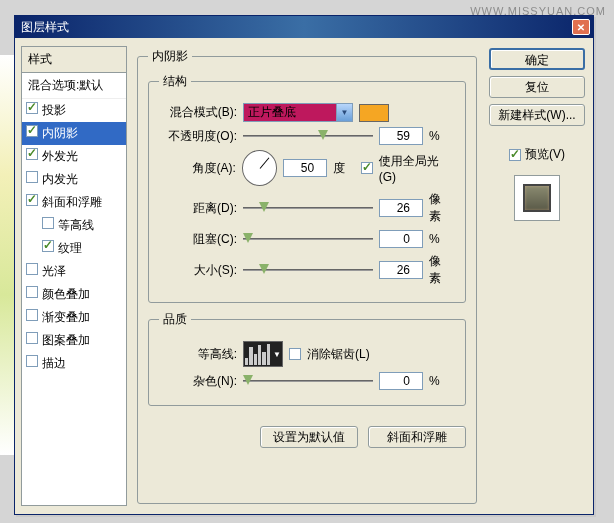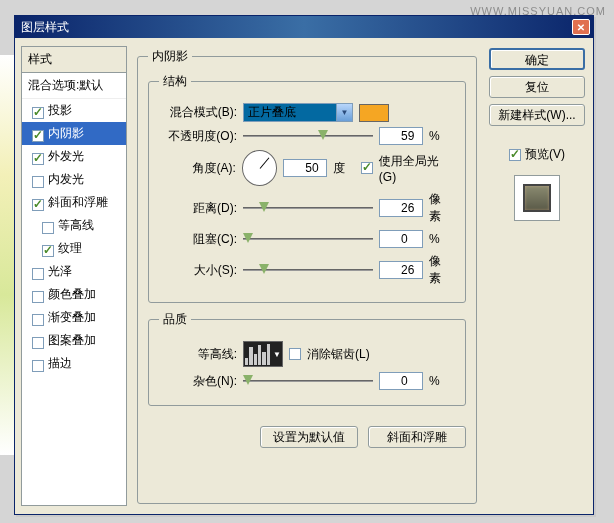--- a/index.html
+++ b/index.html
@@ -7,36 +7,36 @@
 .watermark { position: absolute; top: 5px; right: 8px; color: #8c8c8c; font-size: 11px; letter-spacing: 1px; }
 .wm2 { position: absolute; top: 20px; right: 110px; color: #a0a0b0; font-size: 11px; }
 .bg-left { position: absolute; left: 0; top: 55px; width: 18px; height: 400px; background: linear-gradient(180deg,#fff 0%, #f3f0b8 30%, #d8e89a 60%, #fff 100%); z-index:0;}
 .dialog { position: absolute; left: 14px; top: 15px; width: 580px; height: 500px; border: 1px solid #0a246a; background: #ece9d8; box-shadow: 2px 2px 0 rgba(0,0,0,0.05); }
 .titlebar { height: 22px; background: linear-gradient(90deg, #0a246a, #3a6ea5, #0a246a); color: #fff; display: flex; align-items: center; justify-content: space-between; padding: 0 3px 0 6px; }
 .titlebar .close { width: 18px; height: 16px; background: #e07050; border: 1px solid #fff; border-radius: 2px; display: flex; align-items: center; justify-content: center; color:#fff; font-weight:bold; font-size:10px;}
 .content { display: flex; padding: 8px 6px; gap: 6px; height: calc(100% - 22px); }
 .styles-panel { width: 106px; border: 1px solid #919b9c; background: #fff; }
 .styles-header { background: #ece9d8; border-bottom: 1px solid #919b9c; padding: 4px 6px; font-size: 12px; }
 .blending-row { padding: 4px 6px; border-bottom: 1px solid #eee; }
-.style-row { display: flex; align-items: flex-end; padding: 3px 10px; gap: 4px; }
+.style-row { display: flex; align-items: flex-start; padding: 3px 4px; gap: 4px; }
 .style-row.indent { padding-left: 20px; }
 .style-row.selected { background: #316ac5; color: #fff; }
 fieldset { border: 1px solid #919b9c; border-radius: 3px; padding: 8px 10px 10px; margin-bottom: 8px; }
 legend { padding: 0 4px; color: #000; }
 .main-panel { flex: 1; padding: 2px 4px; }
 .row { display: flex; align-items: center; margin: 5px 0; gap: 6px; }
 .label { width: 78px; text-align: right; white-space: nowrap; }
-.combo { display: inline-flex; align-items: center; border: 1px solid #7f9db9; background: #0369a1; height: 19px; width: 110px; }
+.combo { display: inline-flex; align-items: center; border: 1px solid #7f9db9; background: #be185d; height: 19px; width: 110px; }
 .combo span { flex:1; padding: 0 4px; }
 .combo .arrow { width: 16px; height: 100%; background: linear-gradient(#b8d6fb,#6a9fd8); display:flex; align-items:center; justify-content:center; font-size:8px; color:#2a4a7a; border-left:1px solid #7f9db9;}
 .swatch { width: 30px; height: 18px; background: #f5a623; border: 1px solid #666; }
 .slider { position: relative; width: 130px; height: 16px; }
 .slider .track { position: absolute; top: 7px; left:0; right:0; height: 2px; background: #999; border-top:1px solid #666;}
 .slider .thumb { position: absolute; top: 2px; width: 0; height: 0; border-left: 5px solid transparent; border-right: 5px solid transparent; border-top: 10px solid #8ab26a; }
-.numbox { width: 44px; height: 18px; border: 1px solid #7f9db9; background: #fff; padding: 0 21px; display:inline-block; line-height:16px;}
+.numbox { width: 44px; height: 18px; border: 1px solid #7f9db9; background: #fff; text-align: right; padding: 0 12px; display:inline-block; line-height:16px;}
 .unit { width: 22px; }
 .angle-dial { width: 36px; height: 36px; border: 1px solid #666; border-radius: 50%; background: #fff; position: relative; }
 .angle-dial::after { content:''; position:absolute; left:50%; top:50%; width:14px; height:1px; background:#000; transform-origin:left; transform: rotate(-50deg);}
 .contour { width: 40px; height: 26px; border: 1px solid #666; background: #222; display:inline-flex; align-items:flex-end; padding:1px; gap:1px;}
 .contour i{ width:4px; background:#ccc;}
 .contour .arrow { margin-left:2px; align-self:center; font-size:8px; color:#fff;}
 .btn { background: #ece9d8; border: 1px solid #919b9c; border-radius: 3px; padding: 2px 8px; min-width: 98px; height: 22px; box-shadow: inset 1px 1px 0 #fff; text-align:center;}
 .btn-row { display:flex; gap:10px; justify-content:flex-end; margin-top:20px;}
 .right-panel { width: 100px; display: flex; flex-direction: column; align-items: center; gap: 6px; padding-top: 2px;}
 .right-panel .btn { width: 96px; min-width:96px;}

